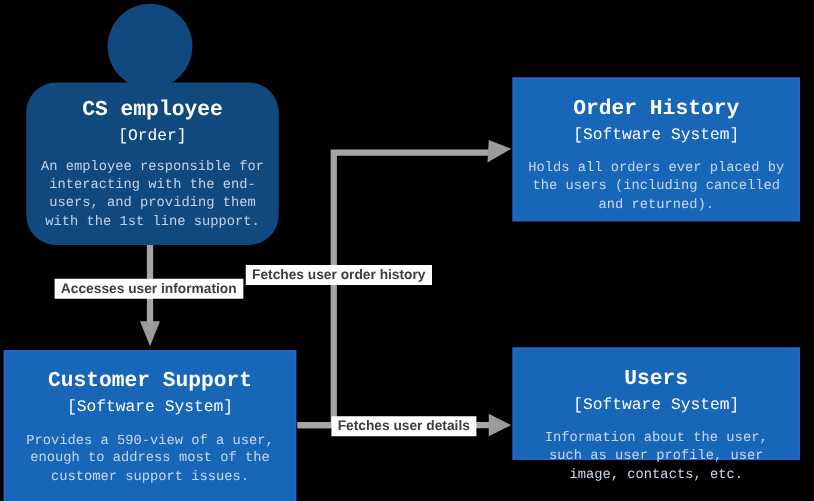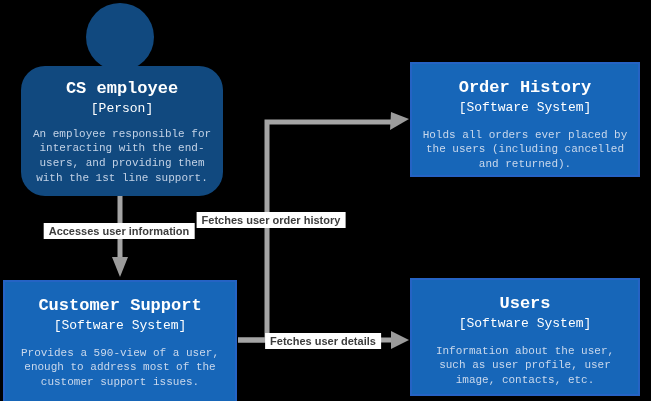--- a/index.html
+++ b/index.html
@@ -16,42 +16,42 @@
   .person-body {
     left:21px; top:66px; width:202px; height:130px;
     background:#11497F; border-radius:24px; padding:13px 4px 0;
   }
   .sysbox {
     background:#1766B8; border:2px solid #2563C4; border-radius:0;
     padding:14px 8px 0;
   }
   .box-order-history   { left:410px; top:62px;  width:230px; height:115px; }
   .box-customer-support{ left:3px;   top:280px; width:234px; height:152px; }
-  .box-users           { left:410px; top:278px; width:230px; height:118px; }
+  .box-users           { left:410px; top:278px; width:230px; height:90px; }
   .title    { font-size:17px; font-weight:bold; line-height:1.15; }
   .subtitle { font-size:13px; margin-top:2px; }
   .desc     { font-size:11px; margin-top:13px; color:#C9D8EC; line-height:1.35;text-align:center; }
   .person-body .desc { margin-top:11px; color:#C3D2E6; }
   
   .connectors { position:absolute; left:0; top:0; width:651px; height:401px; pointer-events:none; }
   .rel-label {
     position:absolute; transform:translate(-50%,-50%);
     background:#FFFFFF; color:#3D3D3D; font-size:11px; font-weight:bold;
     padding:2px 5px; white-space:nowrap;
   }
 </style>
 </head>
 <body>
 
 <div class="canvas">
 
   <div class="person-head"></div>
   <div class="node person-body">
     <div class="title">CS employee</div>
-    <div class="subtitle">[Person]</div>
+    <div class="subtitle">[Order]</div>
     <div class="desc">An employee responsible for interacting with the end-users, and providing them with the 1st line support.</div>
   </div>
 
   <div class="node sysbox box-order-history">
     <div class="title">Order History</div>
     <div class="subtitle">[Software System]</div>
     <div class="desc">Holds all orders ever placed by the users (including cancelled and returned).</div>
   </div>
 
   <div class="node sysbox box-customer-support">

